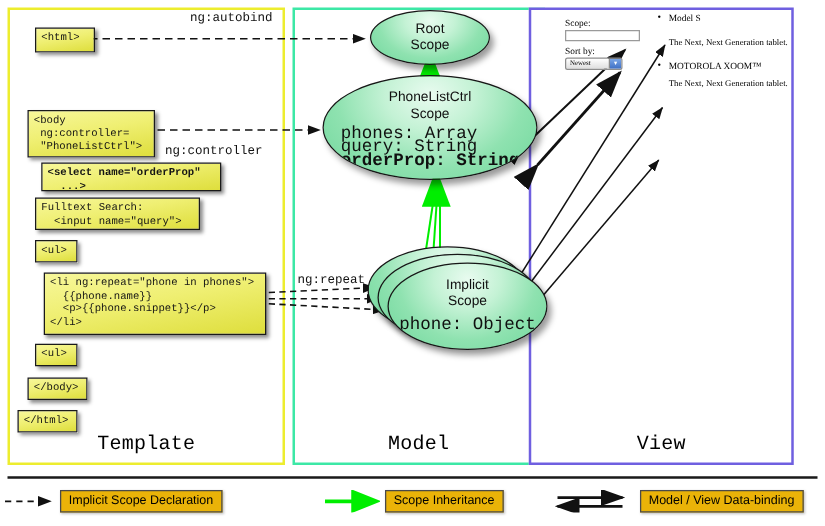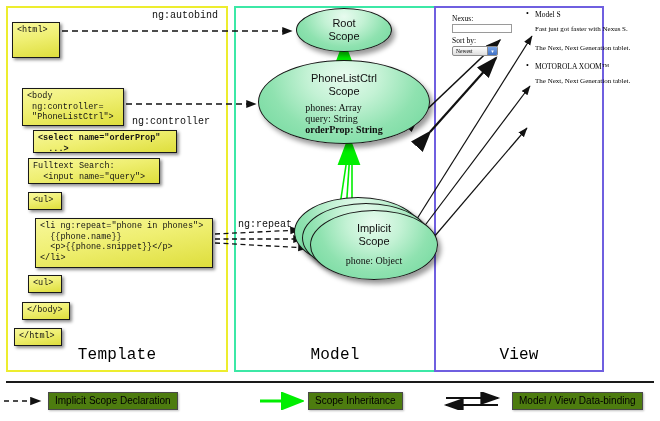--- a/index.html
+++ b/index.html
@@ -30,21 +30,21 @@
   }
 
   
   .column {
     position: absolute;
     background: #ffffff;
     box-sizing: border-box;
   }
   .col-template { left: 6px;   top: 6px; width: 222px; height: 366px; border: 2px solid #eded2e; }
   .col-model    { left: 234px; top: 6px; width: 202px; height: 366px; border: 2px solid #3ce8a6; }
-  .col-view     { left: 434px; top: 6px; width: 170px; height: 366px; border: 2px solid #6f5fe0; }
+  .col-view     { left: 423px; top: 6px; width: 212px; height: 366px; border: 2px solid #6f5fe0; }
 
   .col-label {
     position: absolute;
     bottom: 6px;
     width: 100%;
     text-align: center;
     font-size: 16px;
     color: #000;
     letter-spacing: 0.2px;
     font-family: Liberation Mono, monospace;
@@ -60,21 +60,21 @@
     font-family: "Liberation Mono", monospace;
     font-size: 8.5px;
     line-height: 10.5px;
     color: #141414;
     padding: 2px 4px;
     white-space: pre;
     overflow: hidden;
   }
   .codebox.bold { font-weight: bold; }
 
-  .cb-html   { left: 12px;  top: 22px;  width: 48px;  height: 36px; }
+  .cb-html   { left: 28px;  top: 22px;  width: 48px;  height: 20px; }
   .cb-body   { left: 22px;  top: 88px;  width: 102px; height: 38px; }
   .cb-select { left: 33px;  top: 130px; width: 144px; height: 23px; }
   .cb-full   { left: 28px;  top: 158px; width: 132px; height: 26px; }
   .cb-ul1    { left: 28px;  top: 192px; width: 34px;  height: 18px; }
   .cb-li     { left: 35px;  top: 218px; width: 178px; height: 50px; }
   .cb-ul2    { left: 28px;  top: 275px; width: 34px;  height: 18px; }
   .cb-bodyc  { left: 22px;  top: 302px; width: 48px;  height: 18px; }
   .cb-htmlc  { left: 14px;  top: 328px; width: 48px;  height: 18px; }
 
   
@@ -101,22 +101,22 @@
     text-align: center;
     color: #101010;
     overflow: hidden;
   }
   .scope .title {
     font-family: "Liberation Sans", sans-serif;
     font-size: 11px;
     line-height: 13px;
   }
   .scope .props {
-    font-family: Liberation Serif, serif;
-    font-size: 10px;
+    font-family: Liberation Mono, monospace;
+    font-size: 14px;
     line-height: 11px;
     text-align: left;
     display: inline-block;
   }
   .scope .props b { font-weight: bold; }
 
   .sc-root  { left: 296px; top: 8px;  width: 96px;  height: 44px; }
   .sc-root .title { margin-top: 8px; }
 
   .sc-ctrl  { left: 258px; top: 60px; width: 172px; height: 84px; }
@@ -216,21 +216,21 @@
   .legend-item {
     position: absolute;
     top: 392px;
     height: 18px;
   }
   .legend-box {
     position: absolute;
     top: 0;
     box-sizing: border-box;
     border: 1.3px solid #4a4a4a;
-    background: #4d7c0f;
+    background: #eab308;
     font-size: 10px;
     line-height: 16px;
     color: #000;
     padding: 0 6px;
     height: 18px;
     white-space: nowrap;
     box-shadow: 1px 1px 2px rgba(0,0,0,0.25);
   }
   .lg1 { left: 0; }
   .lg1 .legend-box { left: 48px; }
@@ -365,33 +365,32 @@
     <div class="title">
       <span>Implicit</span><br>
       <span>Scope</span>
     </div>
     <div class="props">
       <div>phone: Object</div>
     </div>
   </div>
 
   <div class="view-form">
-    <span class="lbl">Nexus:</span>
+    <span class="lbl">Scope:</span>
     <div class="view-input" title=""></div>
     <span class="lbl">Sort by:</span>
     <div class="view-select">
       <span>Newest</span>
       <span class="arrowbox">▾</span>
     </div>
   </div>
 
   <div class="phone-list">
     <div class="phone-item">
       <div class="phone-name">Model S</div>
-      <div class="phone-snippet">Fast just got faster with Nexus S.</div>
     </div>
     <div class="phone-item">
       <div class="phone-snippet">The Next, Next Generation tablet.</div>
     </div>
     <div class="phone-item">
       <div class="phone-name">MOTOROLA XOOM™</div>
       <div class="phone-snippet">The Next, Next Generation tablet.</div>
     </div>
   </div>
 

